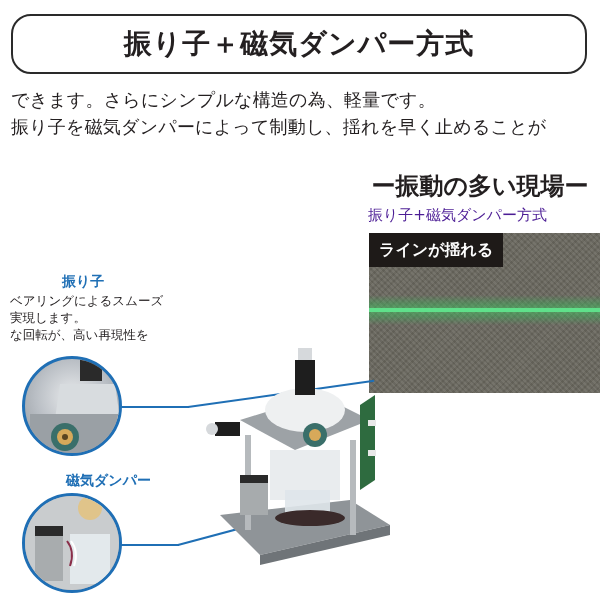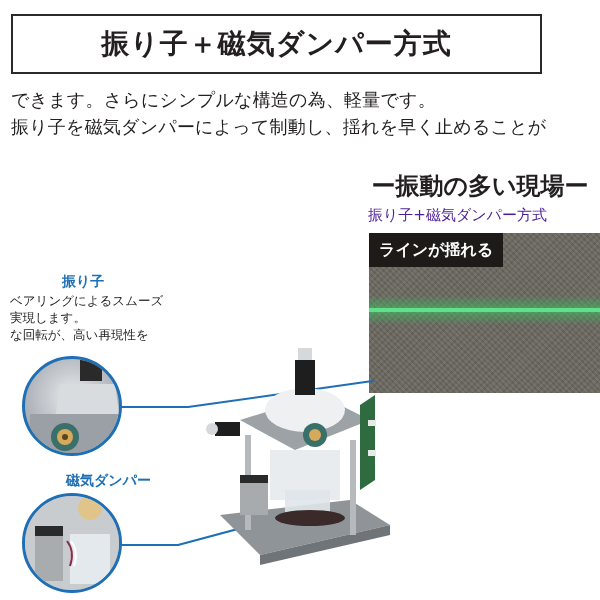--- a/index.html
+++ b/index.html
@@ -3,22 +3,22 @@
   <meta charset="utf-8">
   <style>
     html, body { margin:0; padding:0; }
     body {
       width:600px; height:600px; position:relative; overflow:hidden;
       background:#ffffff;
       font-family:"DejaVu Sans", sans-serif;
       color:#231f20;
     }
     .title-box {
-      position:absolute; left:11px; top:14px; width:531px; height:60px;
-      border:2px solid #2a2a2a; border-radius:0; box-sizing:border-box;
+      position:absolute; left:11px; top:14px; width:576px; height:60px;
+      border:2px solid #2a2a2a; border-radius:20px; box-sizing:border-box;
       display:flex; align-items:center; justify-content:center;
     }
     .title-box span {
       font-size:28px; font-weight:bold; letter-spacing:1px; color:#231f20;
     }
     .desc {
       position:absolute; left:11px; top:86px; width:580px;
       font-size:18px; line-height:27px; color:#231f20; letter-spacing:0.2px;
     }
     .scene-head {

